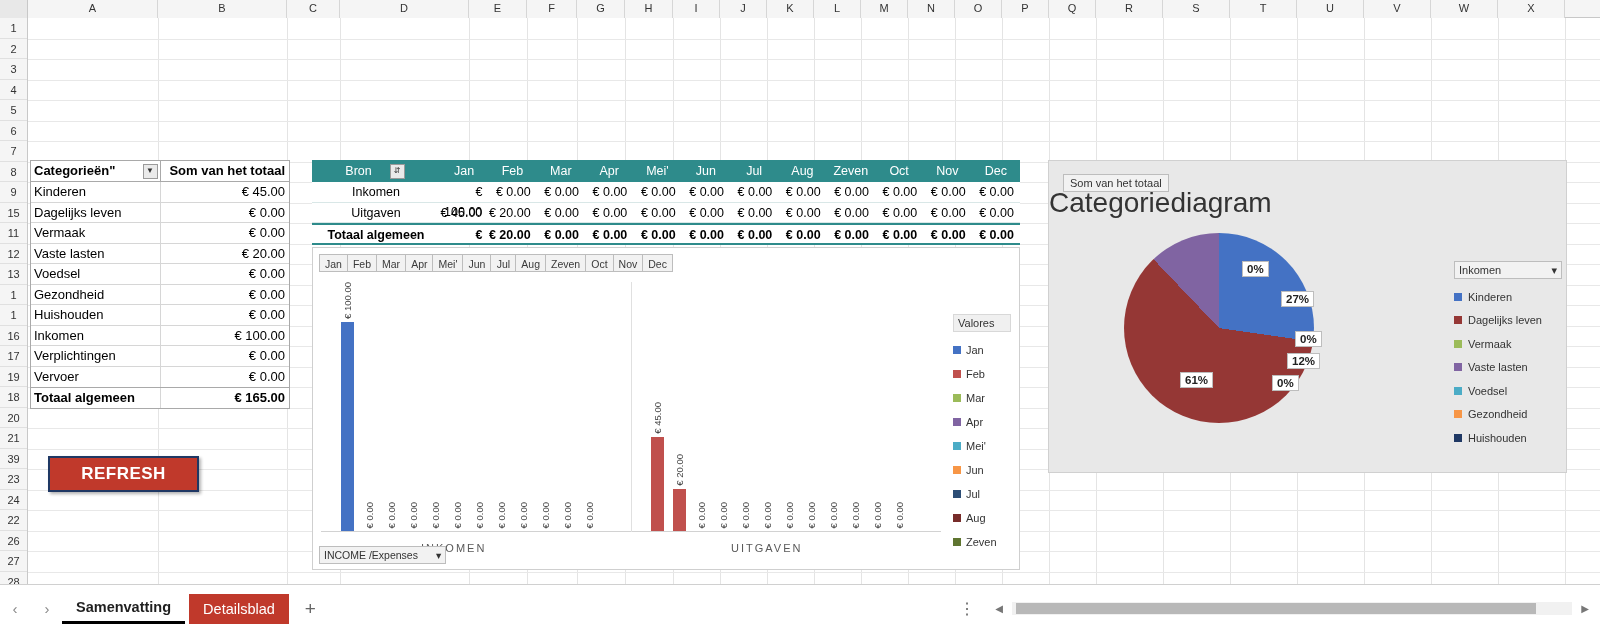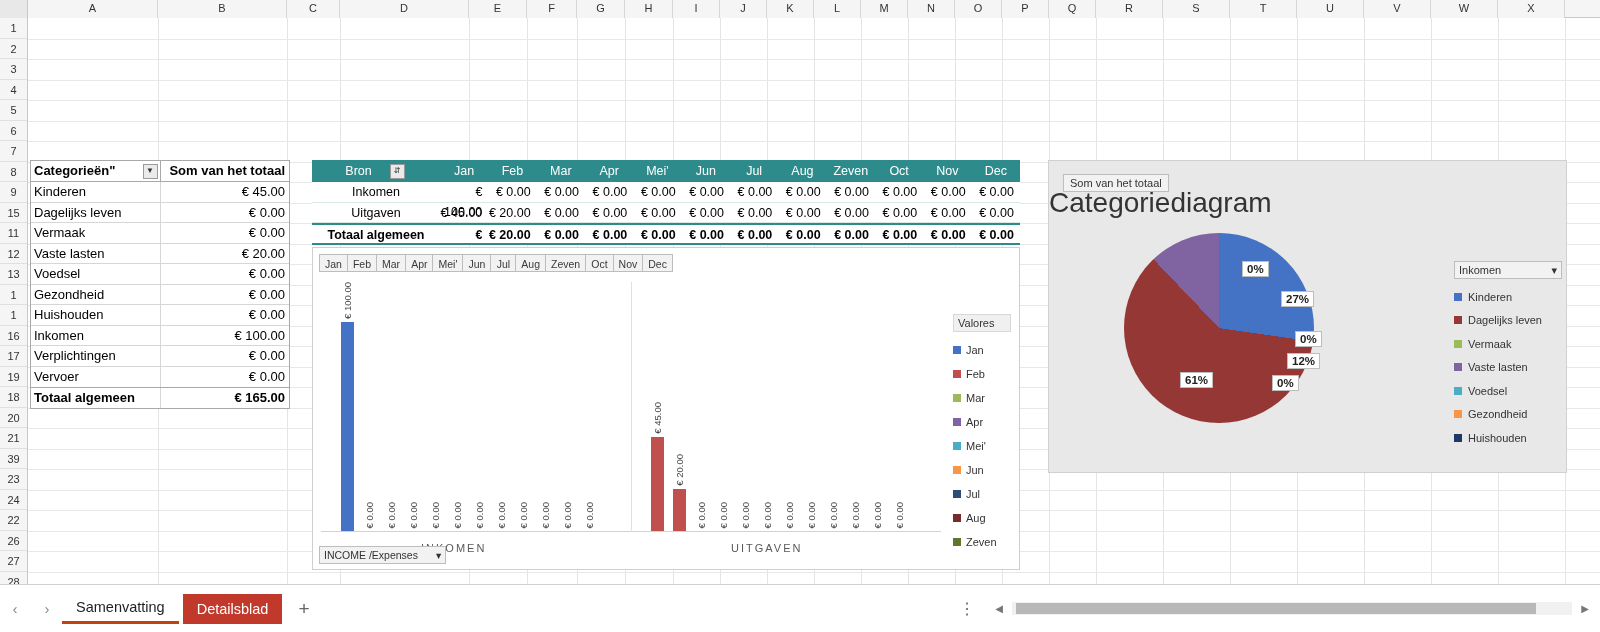--- a/index.html
+++ b/index.html
@@ -330,22 +330,22 @@
     height: 30px;
     padding: 0 14px;
     display: flex; align-items: center;
     font-size: 14.5px;
     margin-right: 4px;
     cursor: pointer;
   }
   .sheet-tab.active {
     background: #ffffff;
     color: #1f1f1f;
-    font-weight: normal;
-    border-bottom: 3px solid #c2410c;
+    font-weight: bold;
+    border-bottom: 3px solid #000000;
   }
   .sheet-tab.inactive {
     background: #c0392b;
     color: #ffffff;
   }
   .add-sheet {
     font-size: 19px; color: #666;
     margin-left: 12px;
     cursor: pointer;
   }
@@ -546,20 +546,21 @@
           <div class="c1">Vervoer</div>
           <div class="c2">€ 0.00</div>
         </div>
       </div>
     <div class="pl-row total">
       <div class="c1">Totaal algemeen</div>
       <div class="c2">€ 165.00</div>
     </div>
   </div>
 
+  <div class="refresh-btn">REFRESH</div>
 
   <div class="pivot-top">
     <div class="pt-head">
       <div class="lbl">
         <span>Bron</span>
         <span class="filter-btn">⇵</span>
       </div>
       <div id="pt-months" style="display:flex;flex:1;">
           <div class="mth">Jan</div>
           <div class="mth">Feb</div>

